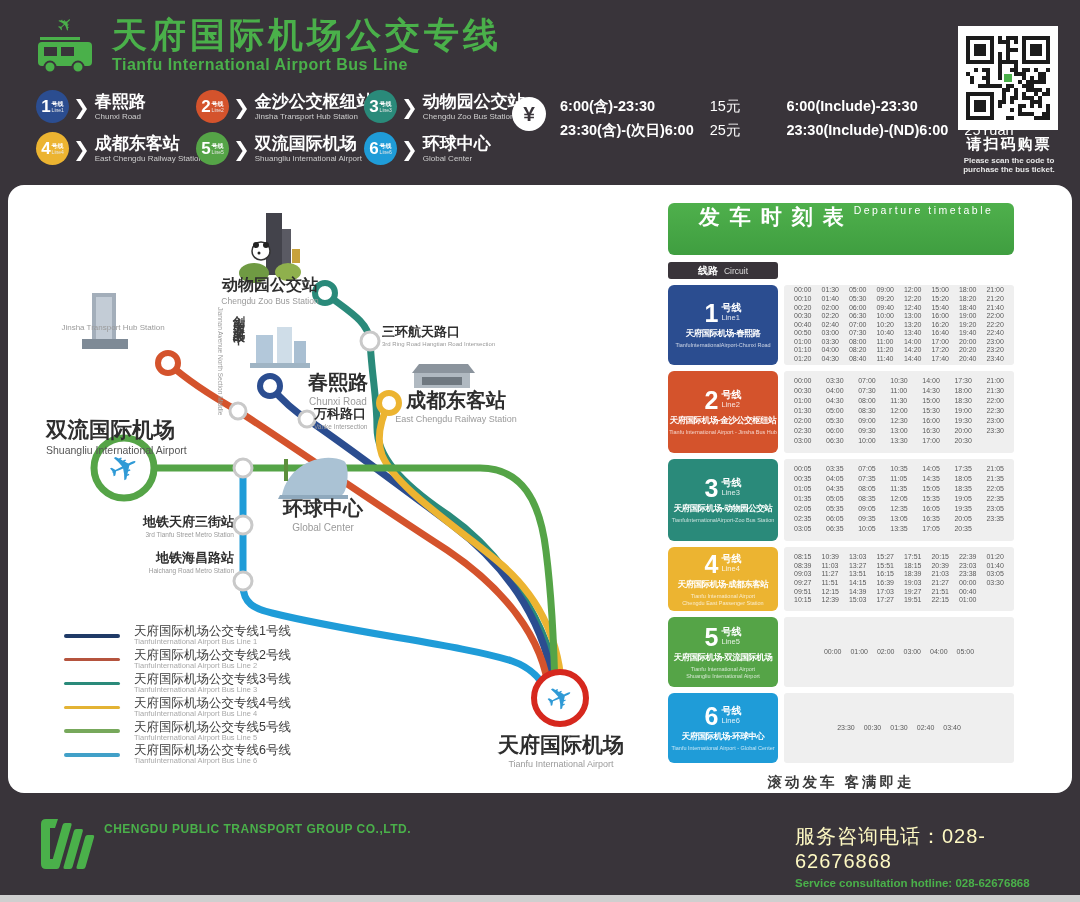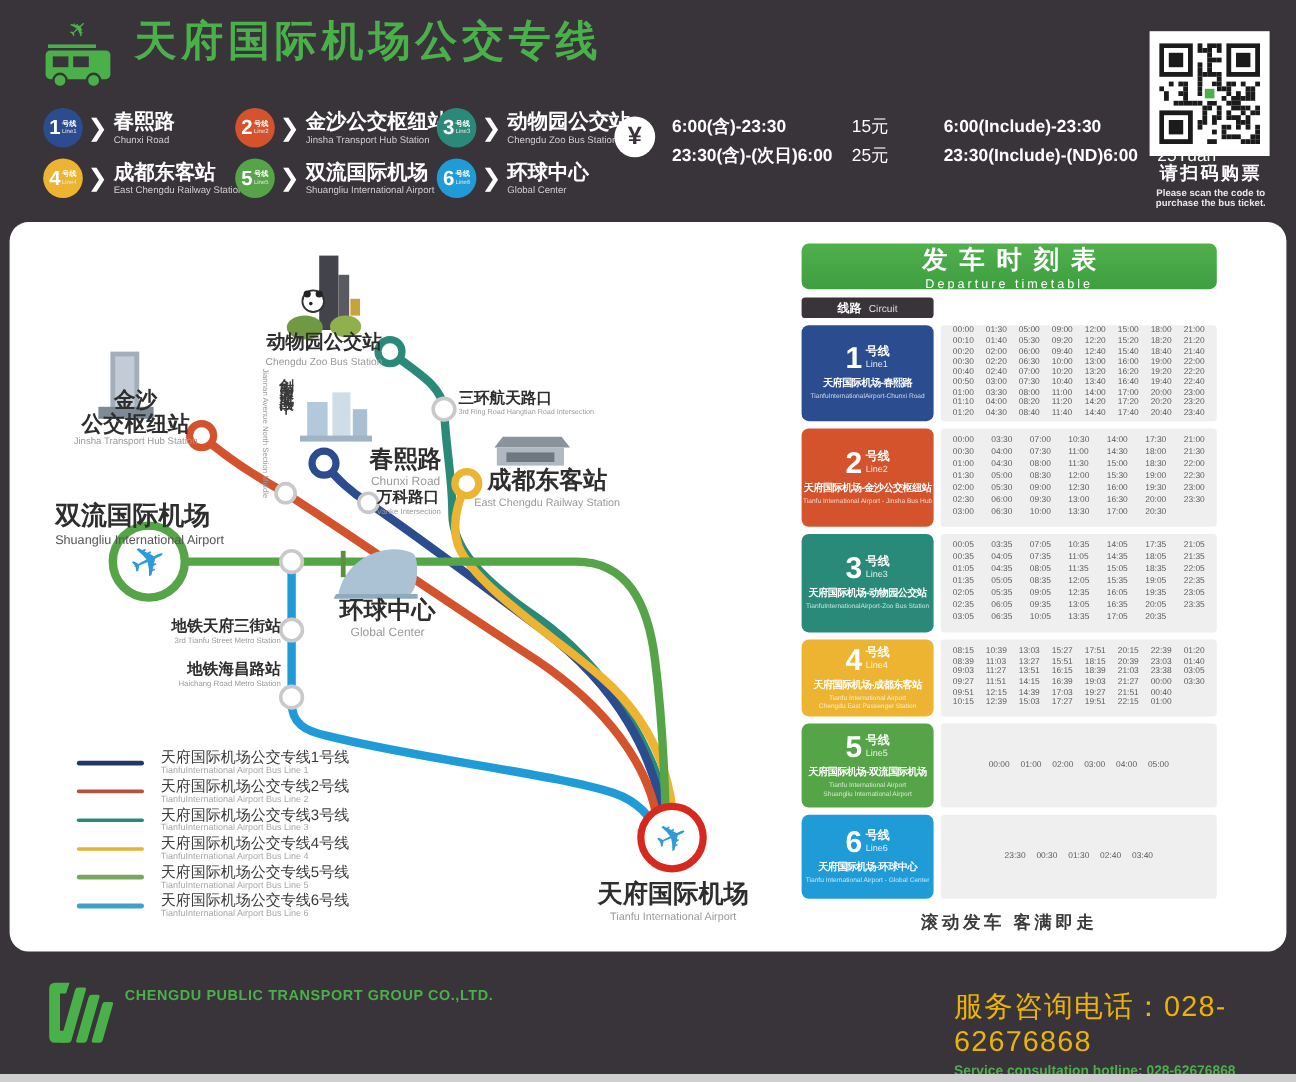--- a/index.html
+++ b/index.html
@@ -51,21 +51,21 @@
   .st-tianfu{left:438px;top:538px;width:186px}.st-tianfu .st-cn{font-size:21px}.st-tianfu .st-en{font-size:9px}
   .street-cn{position:absolute;left:200px;top:112px;writing-mode:vertical-rl;font-size:12px;font-weight:bold;color:#3a3a3a;letter-spacing:3px}
   .street-en{position:absolute;left:194px;top:114px;font-size:6.5px;color:#9a9a9a;transform:rotate(90deg);transform-origin:0 0;white-space:nowrap}
   .legend{position:absolute;left:34px;top:431px}
   .lg-row{display:flex;align-items:center;height:23.8px}
   .lg-line{width:56px;height:3.5px;border-radius:2px;margin-right:14px;flex:0 0 56px}
   .lg-cn{display:block;font-size:12.5px;font-weight:normal;color:#3a3a3a;line-height:13px}
   .lg-en{display:block;font-size:7.5px;color:#a8a8a8;line-height:8px}
   
   .timetable{position:absolute;left:660px;top:18px;width:346px}
-  .tt-banner{height:38px;background:linear-gradient(#4fb04c,#3f9e40);border-radius:6px;display:flex;flex-direction:column;align-items:center;justify-content:center}
+  .tt-banner{height:52px;background:linear-gradient(#4fb04c,#3f9e40);border-radius:6px;display:flex;flex-direction:row;justify-content:center}
   .tt-title-cn{font-size:21px;font-weight:bold;color:#fff;letter-spacing:10px;text-indent:10px}
   .tt-title-en{font-size:10.5px;color:#fff;letter-spacing:2.5px;margin-top:1px}
   .tt-cols{display:flex;gap:6px;margin-top:7px}
   .tt-colcell{background:#39343a;border-radius:3px;height:17px;display:flex;align-items:center;justify-content:center;gap:6px}
   .tt-col1{width:110px;flex:0 0 110px}
   .tt-col2{flex:1}
   .tt-col-cn{font-size:10px;font-weight:bold;color:#fff}
   .tt-col-en{font-size:8.5px;color:#ddd}
   .tt-row{display:flex;gap:6px;margin-top:6px}
   .tt-card{width:110px;flex:0 0 110px;border-radius:6px;color:#fff;display:flex;flex-direction:column;align-items:center;justify-content:center;overflow:hidden;text-align:center}
@@ -80,21 +80,21 @@
   .tt-times.single{display:flex;align-items:center;justify-content:center;gap:9px}
   .tt-t{line-height:8.6px;white-space:nowrap}
   .tt-note{margin-top:10px;text-align:center;font-size:14.5px;font-weight:bold;letter-spacing:3px;color:#3b3b3b}
   
   .footer{position:absolute;left:0;top:793px;width:1080px;height:109px}
   .f-logo{position:absolute;left:36px;top:20px}
   .f-company{position:absolute;left:104px;top:26px}
   .f-company-cn{font-size:23px;font-weight:bold;color:#4ab04a;letter-spacing:3px}
   .f-company-en{font-size:12px;font-weight:bold;color:#4ab04a;letter-spacing:.5px;margin-top:3px}
   .f-hotline{position:absolute;left:795px;top:30px}
-  .f-hotline-cn{font-size:24px;color:#eab308;letter-spacing:1px}
+  .f-hotline-cn{font-size:20px;color:#fef9c3;letter-spacing:1px}
   .f-hotline-en{font-size:11.5px;font-weight:bold;color:#4ab04a;margin-top:4px}
   .bottom-strip{position:absolute;left:0;top:895px;width:1080px;height:7px;background:#cfcfcf}
 </style>
 </head>
 <body>
 
 <div class="page">
 
   <div class="header">
     <div class="brand">
@@ -102,20 +102,21 @@
         <text x="24" y="16" font-size="19" fill="#4ab04a" transform="rotate(-42 30 10)">✈</text>
         <rect x="6" y="21" width="40" height="3" fill="#4ab04a"></rect>
         <rect x="4" y="26" width="54" height="24" rx="4" fill="#4ab04a"></rect>
         <rect x="10" y="31" width="13" height="9" fill="#39343a"></rect>
         <rect x="27" y="31" width="13" height="9" fill="#39343a"></rect>
         <circle cx="16" cy="51" r="5.5" fill="#4ab04a" stroke="#39343a" stroke-width="2"></circle>
         <circle cx="44" cy="51" r="5.5" fill="#4ab04a" stroke="#39343a" stroke-width="2"></circle>
       </svg>
       <div>
         <div class="title-cn">天府国际机场公交专线</div>
+        <div class="title-en">Tianfu International Airport Bus Line</div>
       </div>
     </div>
 
     <div class="terminals">
         <div class="term">
           <div class="badge" style="background: rgb(43, 77, 144);">
             <span class="b-num">1</span>
             <span class="b-side">
               <span class="b-cn">号线</span>
               <span class="b-en">Line1</span>
@@ -420,22 +421,20 @@
           <text x="530" y="516" font-size="32" fill="#2f9ad6" text-anchor="middle" transform="rotate(-25 530 505)">✈</text>
         </g>
       </svg>
 
       <div>
           <div class="st st-zoo">
             <span class="st-cn">动物园公交站</span>
             <span class="st-en">Chengdu Zoo Bus Station</span>
           </div>
           <div class="st st-jinsha">
-            <span class="st-cn">金沙
-公交枢纽站</span>
             <span class="st-en">Jinsha Transport Hub Station</span>
           </div>
           <div class="st st-chunxi">
             <span class="st-cn">春熙路</span>
             <span class="st-en">Chunxi Road</span>
           </div>
           <div class="st st-wanke">
             <span class="st-cn">万科路口</span>
             <span class="st-en">Vanke Intersection</span>
           </div>

